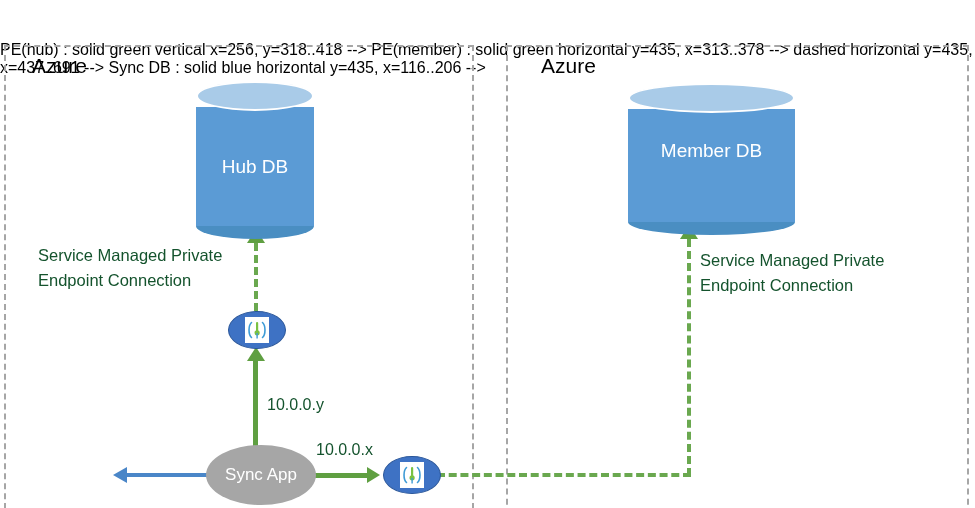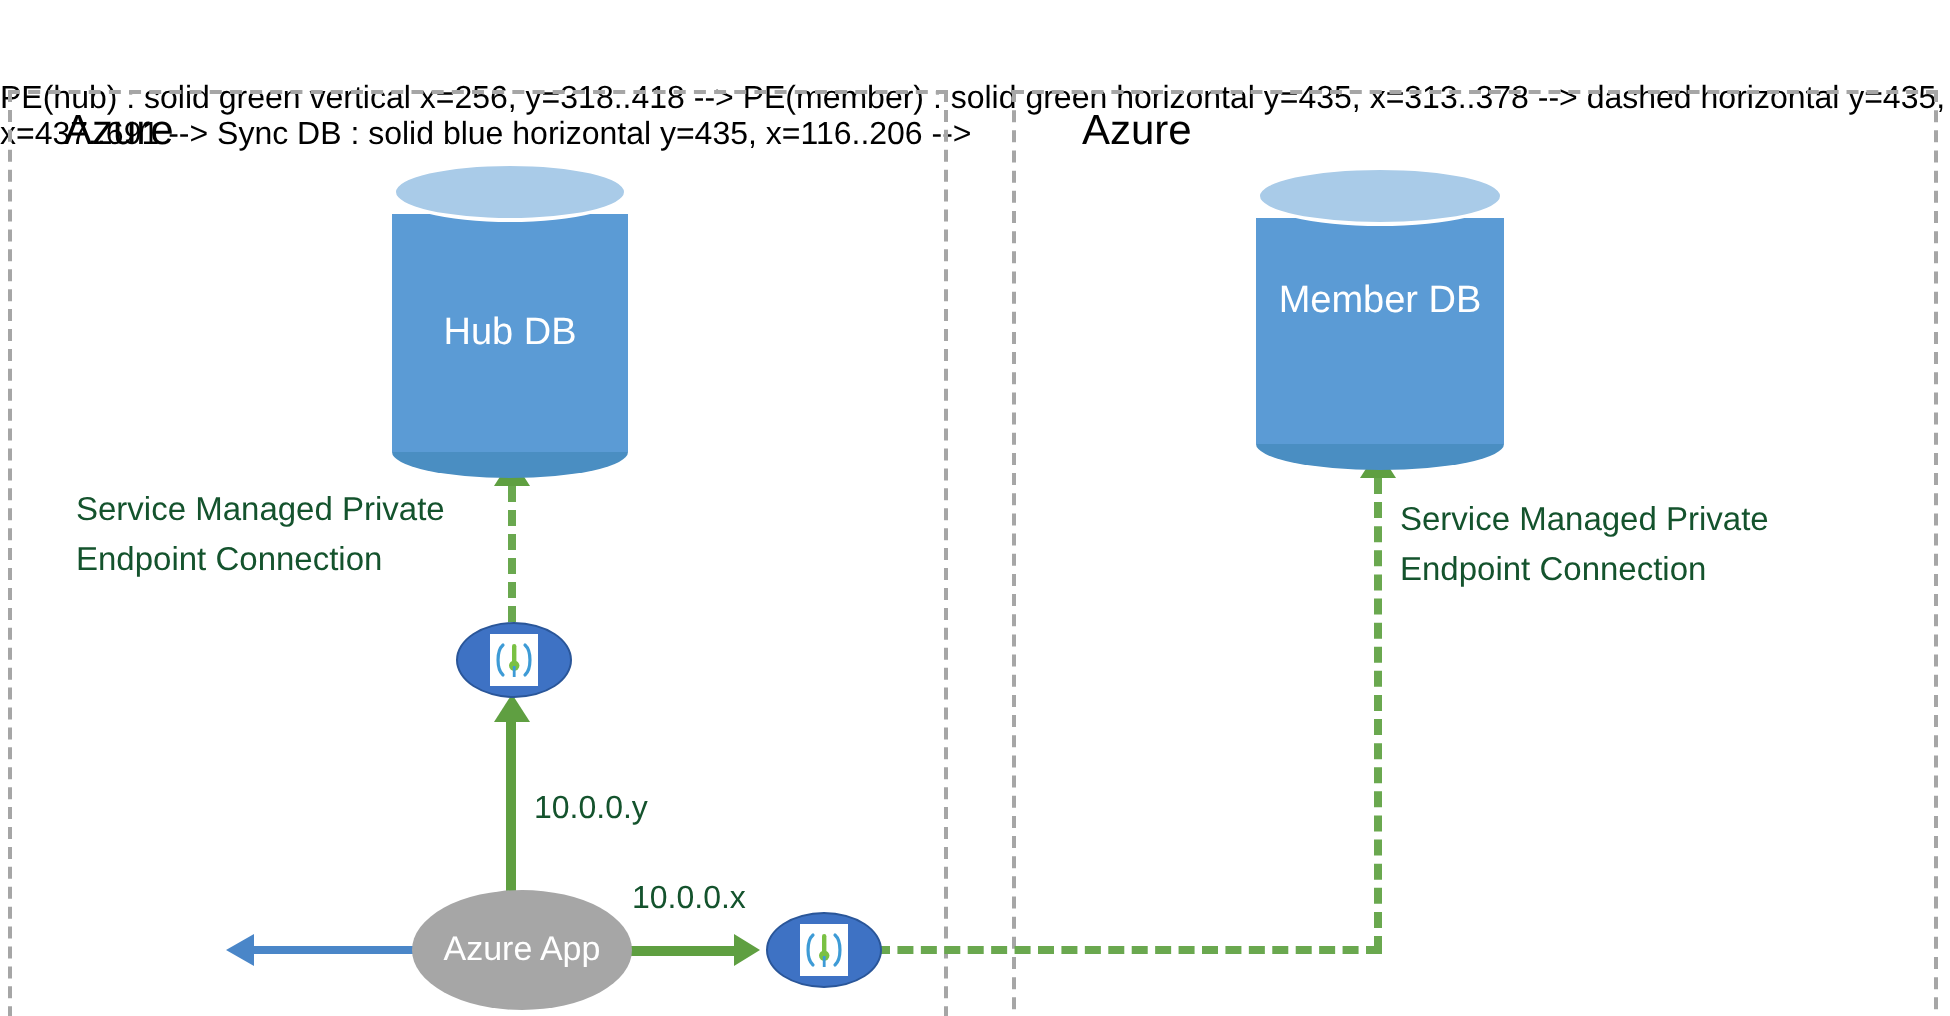--- a/index.html
+++ b/index.html
@@ -203,33 +203,33 @@
 
   
   <div class="cyl" style="left:196px; top:40px; width:118px; height:158px; z-index:4;">
     <div class="bottom" style="top:132px; height:26px; background:#4a8ec2;"></div>
     <div class="body" style="top:26px; height:119px; background:#5b9bd5;"></div>
     <div class="top" style="top:0px; height:30px; background:#a9cbe8; border:2px solid #ffffff; box-sizing:border-box;"></div>
     <div class="label" style="top:74px;">Hub DB</div>
   </div>
 
   
-  <div class="cyl" style="left:628px; top:42px; width:124px; height:152px; z-index:4;">
+  <div class="cyl" style="left:628px; top:42px; width:124px; height:152px; z-index:4;padding-left:43px;">
     <div class="bottom" style="top:126px; height:26px; background:#4a8ec2;"></div>
     <div class="body" style="top:26px; height:113px; background:#5b9bd5;"></div>
     <div class="top" style="top:0px; height:30px; background:#a9cbe8; border:2px solid #ffffff; box-sizing:border-box;"></div>
     <div class="label" style="top:56px;">Member
 DB</div>
   </div>
 
   
 
   
   <div class="ellipse-app" style="left:206px; top:404px; width:110px; height:60px; z-index:5;">
-    <span>Azure
+    <span>Sync
 App</span>
   </div>
 
   
   <div class="pe-node" style="left:228px; top:270px;">
     <span class="glyph-box">
       <svg width="24" height="26" viewBox="0 0 24 26" xmlns="http://www.w3.org/2000/svg">
         <path d="M6.5 5.5 C3.2 8.4 3.2 17.6 6.5 20.5" stroke="#3e9bd6" stroke-width="1.6" fill="none" stroke-linecap="round"></path>
         <path d="M17.5 5.5 C20.8 8.4 20.8 17.6 17.5 20.5" stroke="#3e9bd6" stroke-width="1.6" fill="none" stroke-linecap="round"></path>
         <rect x="11" y="5" width="2.2" height="10" rx="1.1" fill="#7ac143"></rect>

